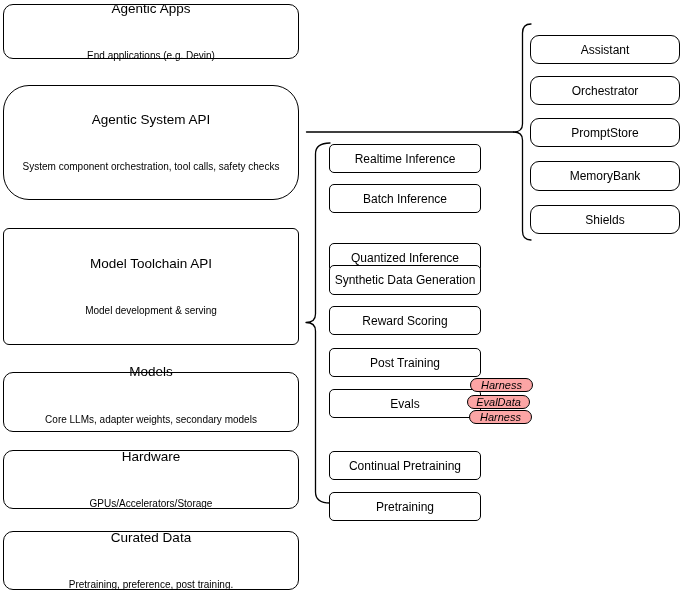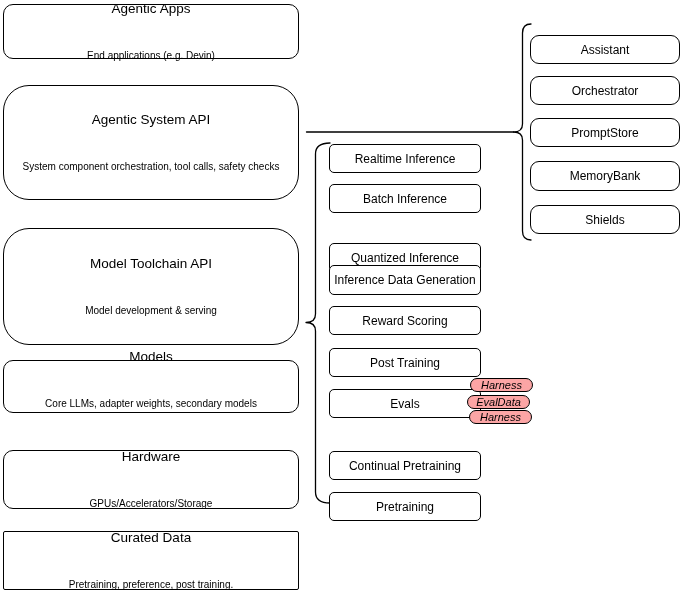--- a/index.html
+++ b/index.html
@@ -69,41 +69,41 @@
   </svg>
 
   <div class="node lbox" style="top:4px;height:55px;border-radius:10px">
     <div class="title">Agentic Apps</div>
     <div class="sub">End applications (e.g. Devin)</div>
   </div>
   <div class="node lbox" style="top:85px;height:115px;border-radius:26px">
     <div class="title">Agentic System API</div>
     <div class="sub">System component orchestration, tool calls, safety checks</div>
   </div>
-  <div class="node lbox" style="top:228px;height:117px;border-radius:26px">
+  <div class="node lbox" style="top:228px;height:117px;border-radius:6px">
     <div class="title">Model Toolchain API</div>
     <div class="sub">Model development &amp; serving</div>
   </div>
-  <div class="node lbox" style="top:360px;height:53px;border-radius:10px;padding-bottom:14px">
+  <div class="node lbox" style="top:372px;height:60px;border-radius:10px;padding-bottom:14px">
     <div class="title">Models</div>
     <div class="sub">Core LLMs, adapter weights, secondary models</div>
   </div>
   <div class="node lbox" style="top:450px;height:59px;border-radius:10px">
     <div class="title">Hardware</div>
     <div class="sub">GPUs/Accelerators/Storage</div>
   </div>
-  <div class="node lbox" style="top:531px;height:59px;border-radius:2px">
+  <div class="node lbox" style="top:531px;height:59px;border-radius:10px">
     <div class="title">Curated Data</div>
     <div class="sub">Pretraining, preference, post training.</div>
   </div>
 
   <div class="node mbox" style="top:144px">Realtime Inference</div>
   <div class="node mbox" style="top:184px">Batch Inference</div>
   <div class="node mbox" style="top:243px">Quantized Inference</div>
-  <div class="node mbox" style="top:265px;height:30px">Inference Data Generation</div>
+  <div class="node mbox" style="top:265px;height:30px">Synthetic Data Generation</div>
   <div class="node mbox" style="top:306px">Reward Scoring</div>
   <div class="node mbox" style="top:348px">Post Training</div>
   <div class="node mbox" style="top:389px">Evals</div>
   <div class="node mbox" style="top:451px">Continual Pretraining</div>
   <div class="node mbox" style="top:492px">Pretraining</div>
 
   <div class="pill" style="left:470px;top:378px;width:63px;height:14px">Harness</div>
   <div class="pill" style="left:467px;top:395px;width:63px;height:14px">EvalData</div>
   <div class="pill" style="left:469px;top:410px;width:63px;height:14px">Harness</div>
 

